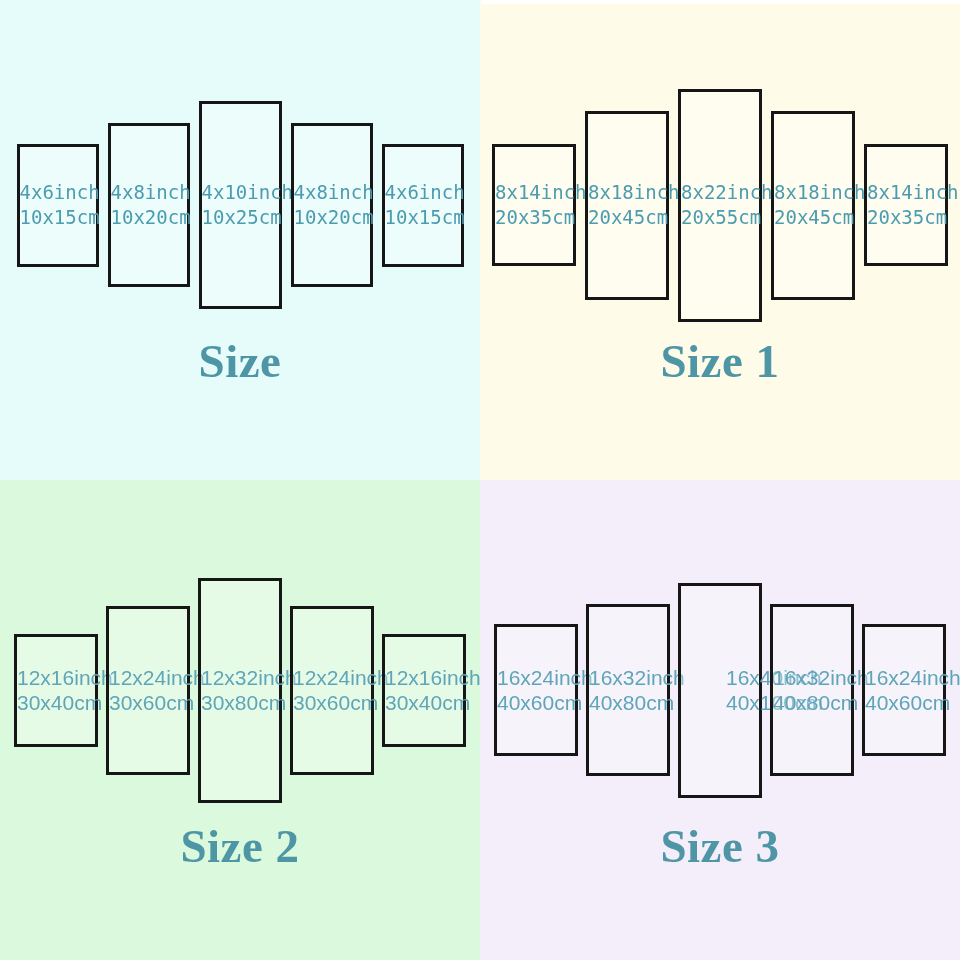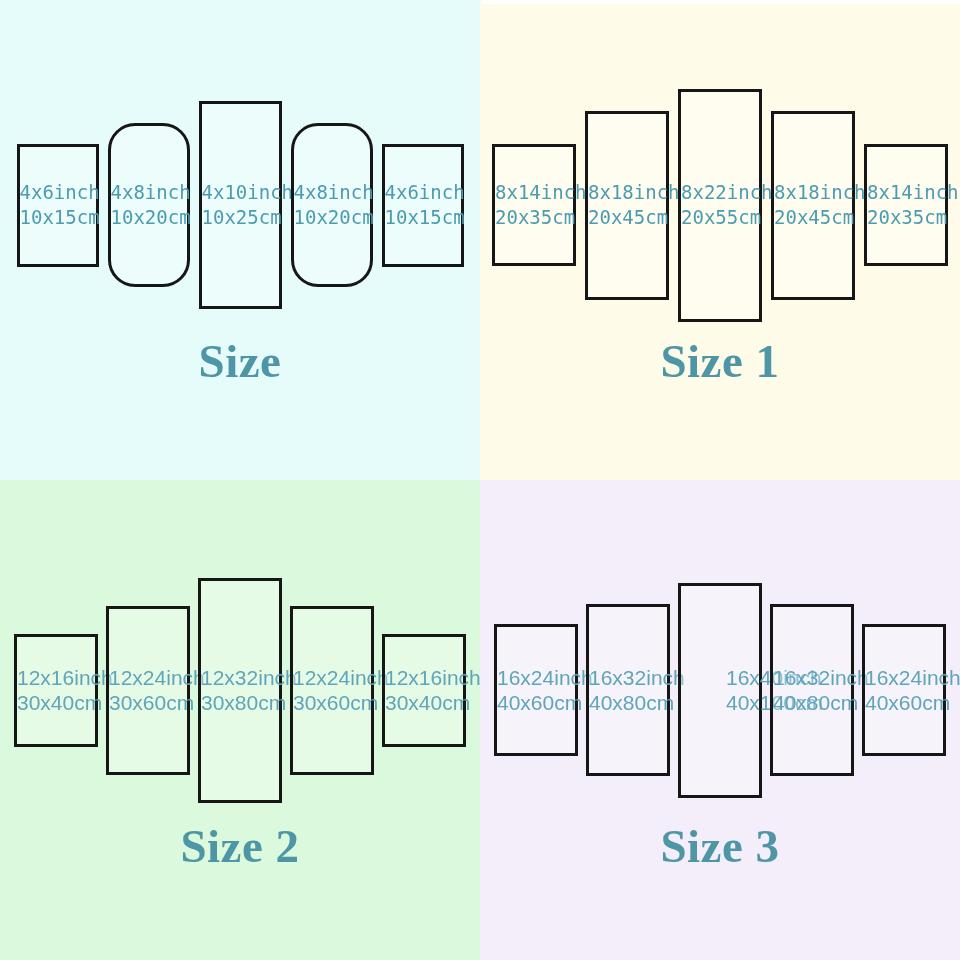--- a/index.html
+++ b/index.html
@@ -55,21 +55,21 @@
   }
   
   .q2 .panel span, .q3 .panel span {
     font-family: "Liberation Sans", sans-serif;
     font-size: 21px;
     color: #5fa5b9;
   }
 
   
   .q0 .p0, .q0 .p4 { width: 82px; height: 123px; }
-  .q0 .p1, .q0 .p3 { width: 82px; height: 164px; border-radius: 27px; }
+  .q0 .p1, .q0 .p3 { width: 82px; height: 164px; }
   .q0 .p2          { width: 83px; height: 208px; }
 
   .q1 .p0, .q1 .p4 { width: 84px; height: 122px; }
   .q1 .p1, .q1 .p3 { width: 84px; height: 189px; }
   .q1 .p2          { width: 84px; height: 233px; }
 
   .q2 .p0, .q2 .p4 { width: 84px; height: 113px; }
   .q2 .p1, .q2 .p3 { width: 84px; height: 169px; }
   .q2 .p2          { width: 84px; height: 225px; }
 

